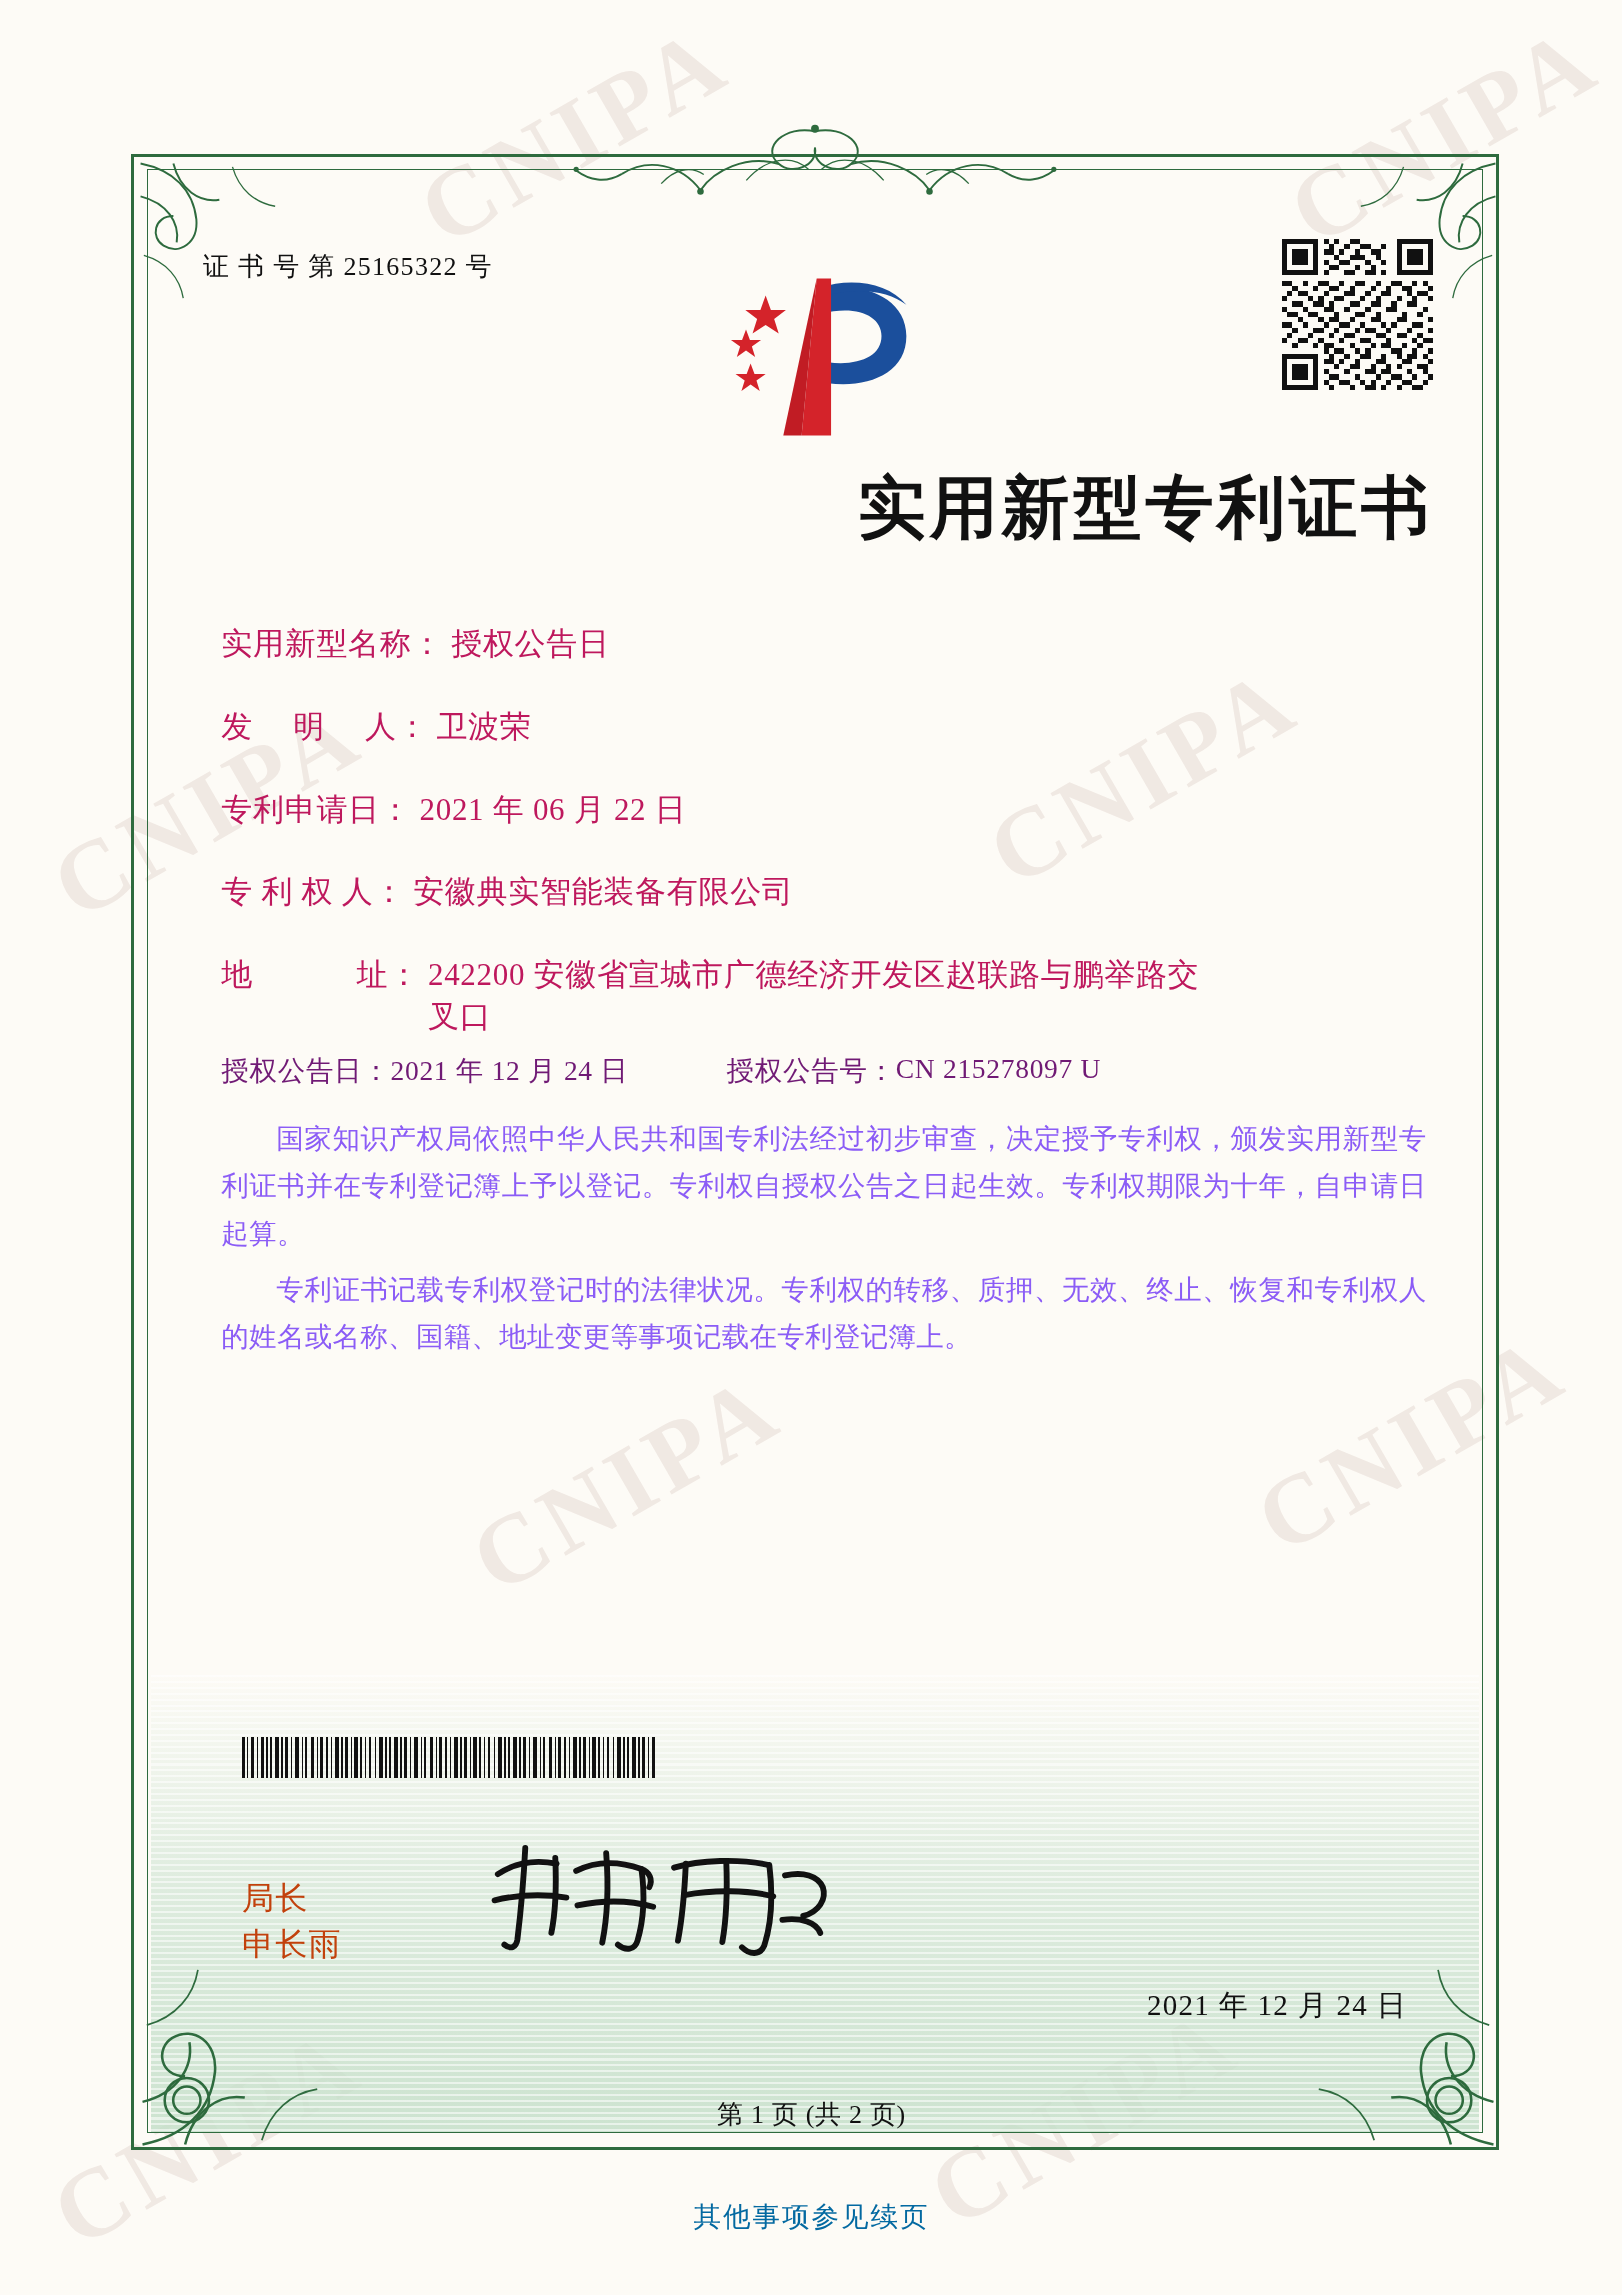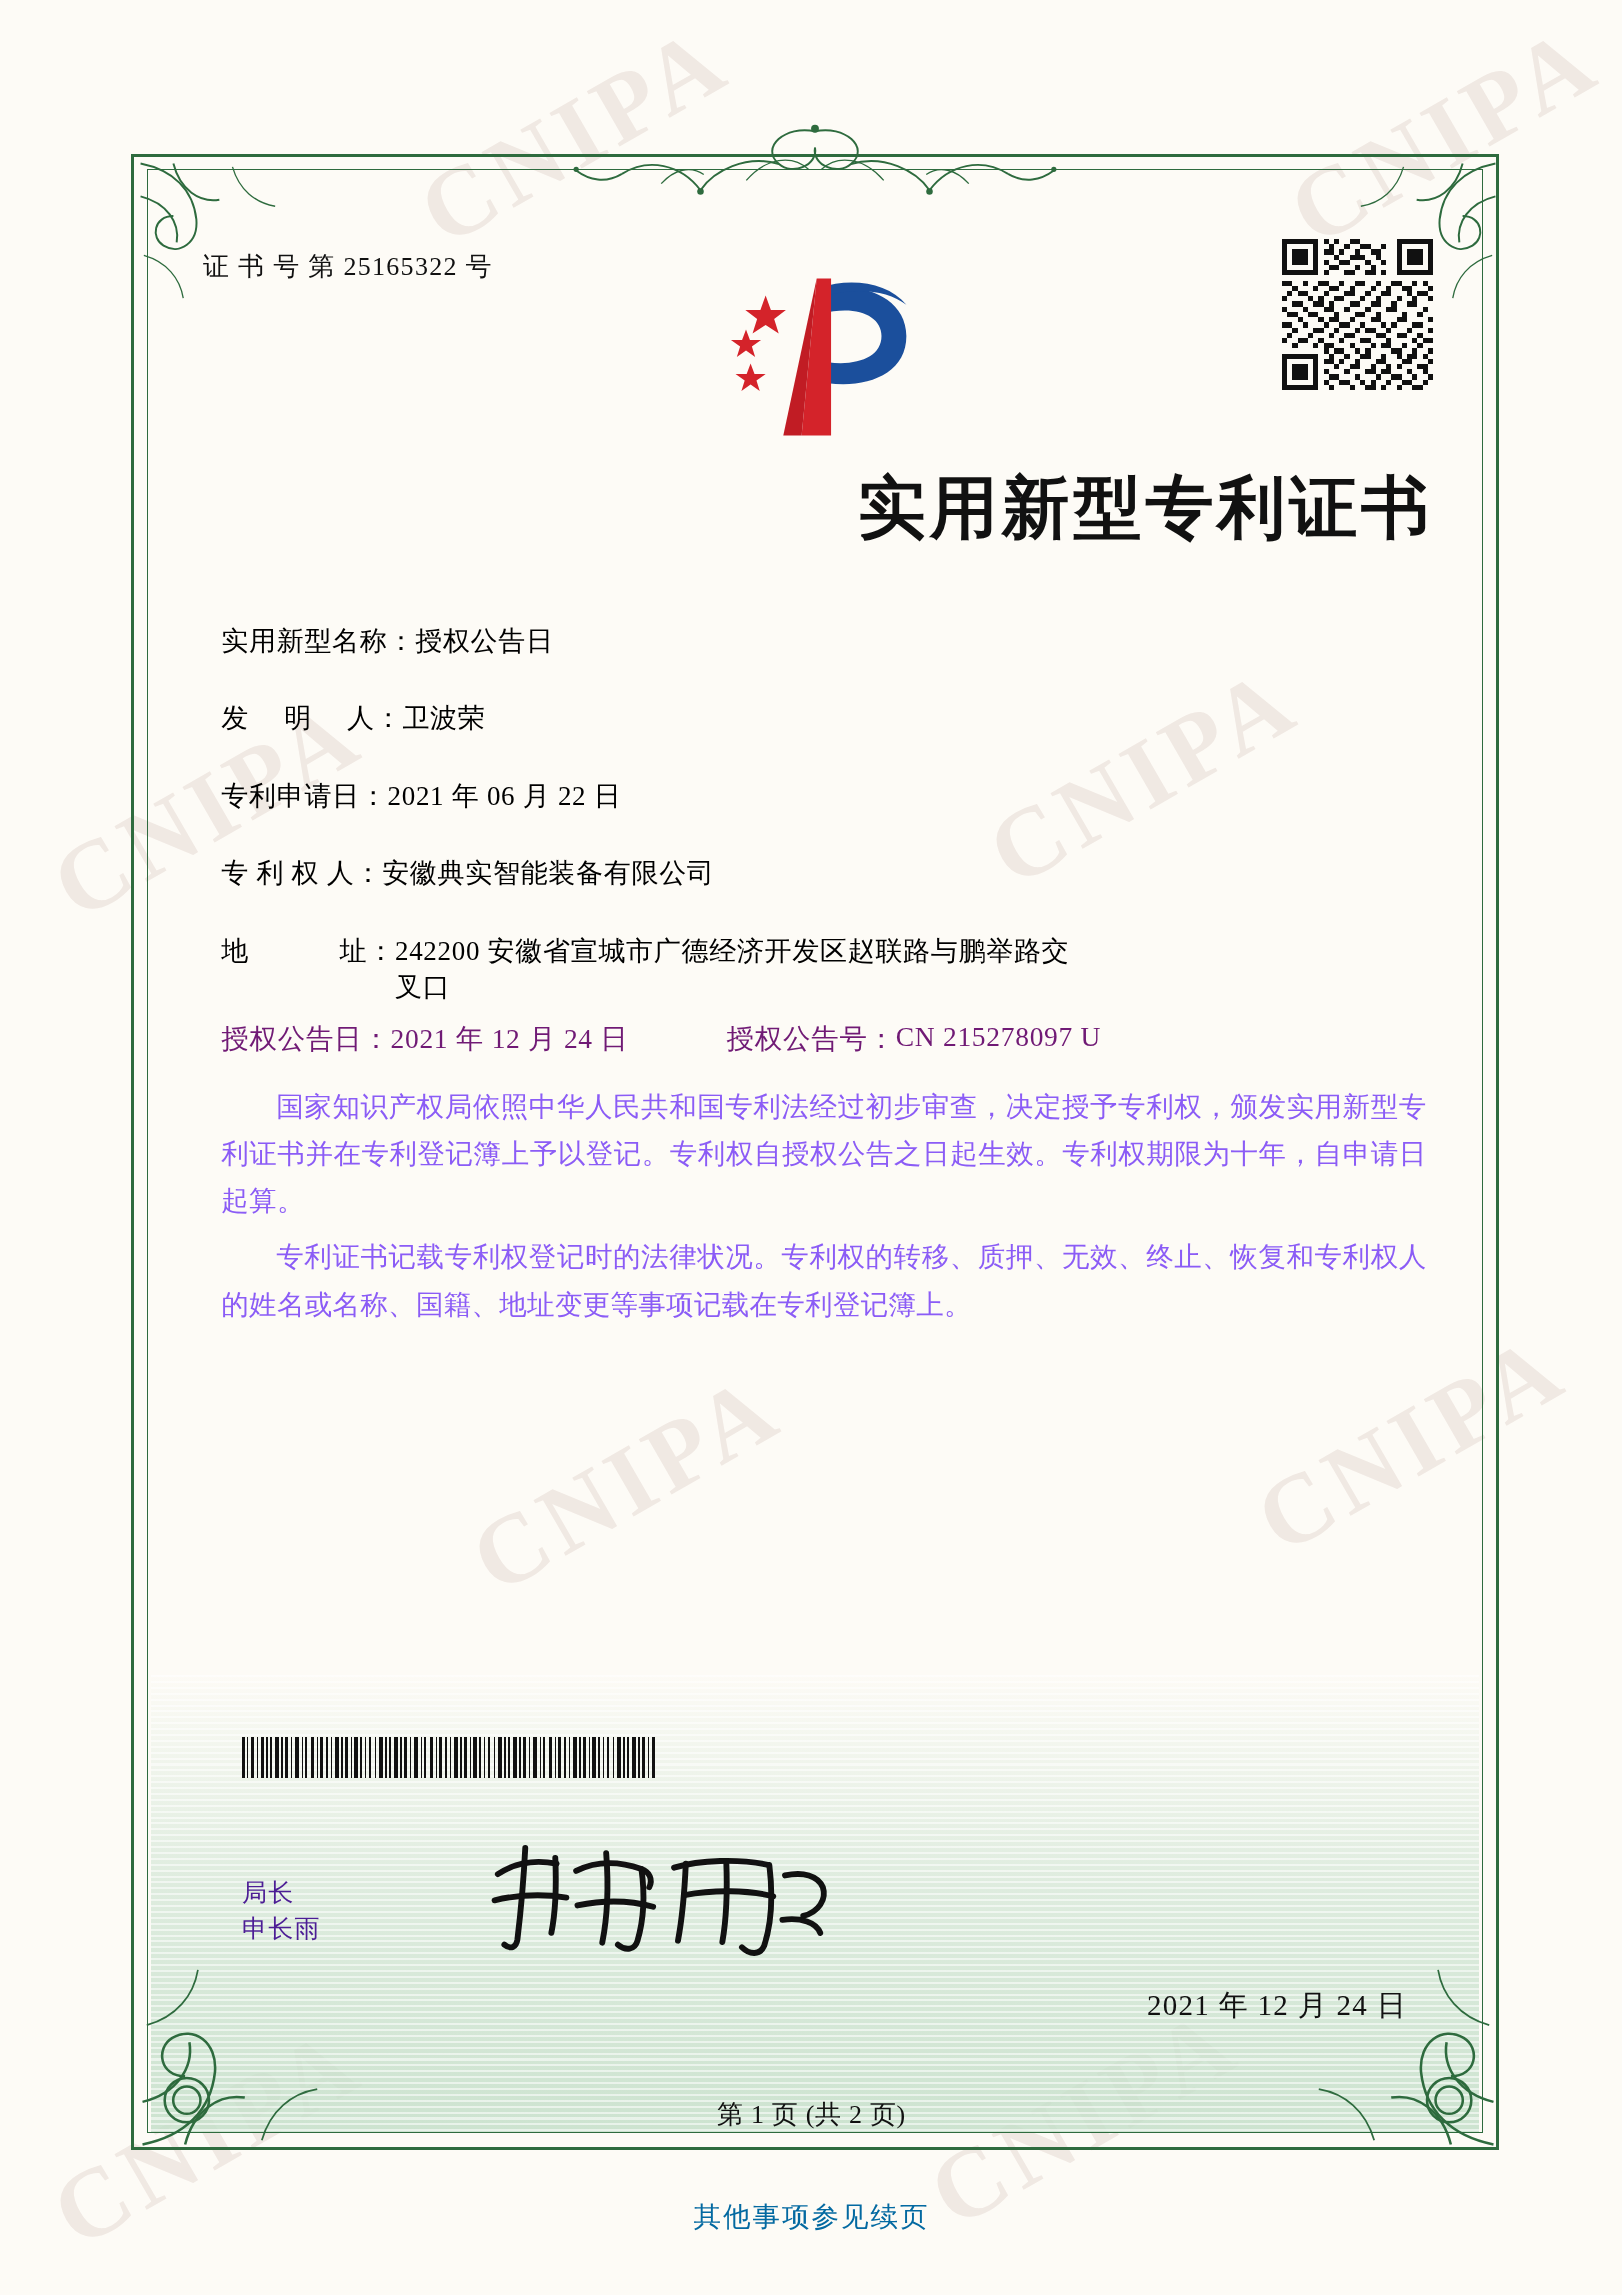--- a/index.html
+++ b/index.html
@@ -122,25 +122,26 @@
     margin-top: 6.5px;
     font-family: "DejaVu Serif", "Liberation Serif", serif;
   }
 
   .fields {
     margin-top: 69px;
     padding-left: 18.3px;
   }
   .field-row {
     display: flex;
-    font-size: 27px;
-    color: #000000;
+    font-size: 31px;
+    color: #be185d;
     margin-bottom: 41px;
     line-height: 1.35;
     letter-spacing: 0.7px;
+    gap: 8px;
   }
   .field-label {
     flex: none;
     white-space: pre;
   }
   .field-value {
     flex: 1;
     white-space: pre-wrap;
   }
   .field-row.double {
@@ -175,23 +176,23 @@
     left: 242px;
     top: 1737px;
     width: 425px;
     height: 41px;
   }
 
   .signature-block {
     position: absolute;
     left: 242px;
     top: 1875px;
-    font-size: 25px;
+    font-size: 32px;
     line-height: 1.45;
-    color: #4c1d95;
+    color: #c2410c;
     letter-spacing: 1.3px;
   }
   .signature-img {
     position: absolute;
     left: 478px;
     top: 1835px;
     width: 366px;
     height: 124px;
   }
   .sign-date {

